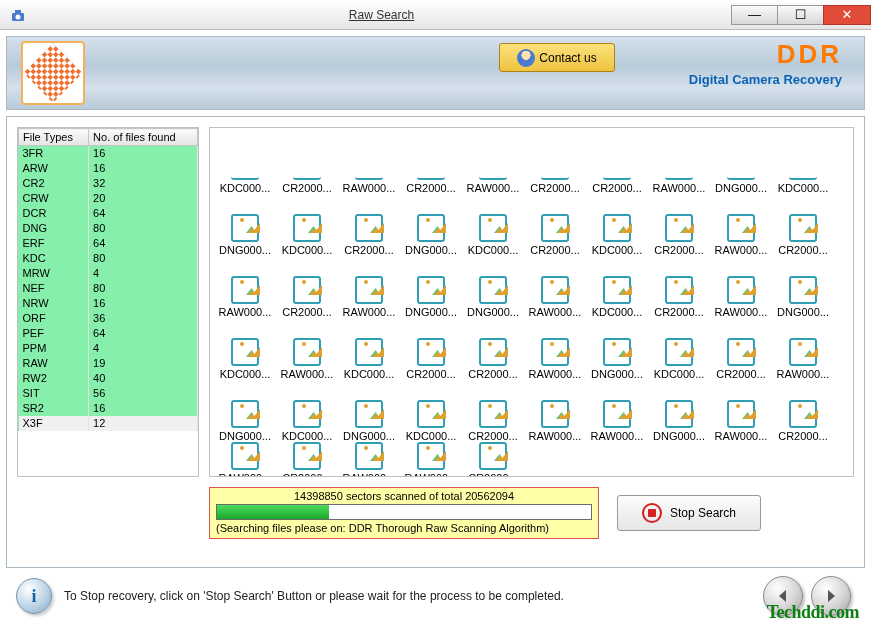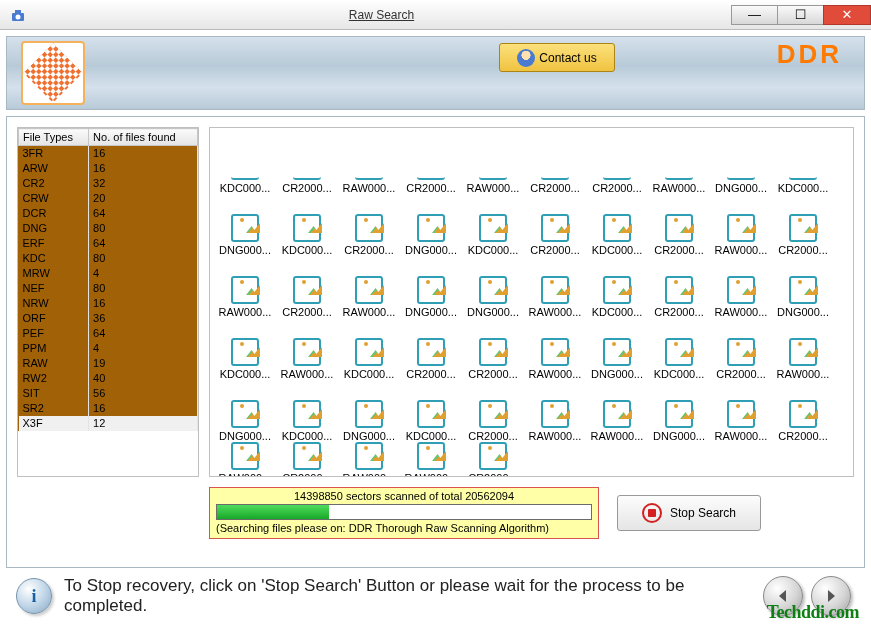--- a/index.html
+++ b/index.html
@@ -21,21 +21,21 @@
 .contact-btn { position:absolute; left: 492px; top: 6px; width: 116px; height: 29px; background: linear-gradient(#fbe17b,#f0c341); border:1px solid #ac8315; border-radius:3px; display:flex; align-items:center; justify-content:center; gap:4px; cursor:pointer; font-size:12px; color:#000;}
 .contact-btn .picon { width:18px; height:18px; border-radius:50%; background: radial-gradient(circle at 50% 35%, #ffe0b0 30%, #4a7bd0 32%);}
 .brand { position:absolute; right: 22px; top: 2px; text-align:right;}
 .brand-title { font-size: 26px; font-weight: bold; color: #ff7a00; letter-spacing: 3px; font-family: Arial, sans-serif;}
 .brand-sub { font-size: 13px; color: #0b63b5; font-weight:bold; margin-top:2px;}
 
 .workarea { margin: 6px 6px 0 6px; border: 1px solid #aab8c2; height: 452px; padding: 10px; background:#fff; display:flex; flex-direction:column; }
 .panels { display:flex; gap:10px; height: 350px; }
 
 .table-panel { width: 182px; border: 1px solid #bfbfbf; overflow:auto; }
-.ft-table { width:100%; border-collapse: collapse; background:#a16207;}
+.ft-table { width:100%; border-collapse: collapse; background:#86efac;}
 .ft-table th { background: linear-gradient(#fbfbfb,#e4e4e4); border:1px solid #c6c6c6; font-weight:normal; font-size:11px; padding:2px 4px; text-align:left; position:sticky; top:0;}
 .ft-table td { border-right:1px solid #e4e4e4; padding:0 4px; font-size:11px; height:15px; line-height:15px;}
 .ft-table tr.sel td { background:#f0f0f0;}
 
 .thumb-panel { flex:1; border:1px solid #bfbfbf; overflow-y:scroll; padding:4px 0 4px 4px; position:relative;}
 .thumb-grid { display:flex; flex-wrap:wrap; gap: 0; align-content:flex-start;}
 .thumb { width: 62px; height: 62px; display:flex; flex-direction:column; align-items:center; justify-content:flex-end; }
 .thumb .timg { width:28px; height:28px; border:2px solid #2e9fb5; border-radius:3px; background:#fff; display:flex; align-items:center; justify-content:center; margin-bottom:2px;}
 .thumb .timg::before { content:""; width:14px; height:10px; background: linear-gradient(135deg, #6fc06f 50%, #e0a030 50%); clip-path: polygon(0 100%,40% 30%,60% 70%,100% 0,100% 100%);}
 .thumb .timg::after { content:""; position:relative; width:4px; height:4px; border-radius:50%; background:#e0a030; margin-left:-20px; margin-top:-16px;}
@@ -50,21 +50,21 @@
 .status-box .line1 { text-align:center; margin-bottom:2px;}
 .prog-outer { height:16px; border:1px solid #6b6b6b; background:#fff; margin-bottom:2px; }
 .prog-inner { height:100%; background: linear-gradient(#4edc5c,#18a828);}
 .stop-btn { width: 144px; height: 36px; border:1px solid #999; border-radius:3px; background: linear-gradient(#fdfdfd,#e5e5e5); display:flex; align-items:center; justify-content:center; gap:8px; font-size:12px; cursor:pointer;}
 .stop-icon { width:20px; height:20px; border-radius:50%; border:2px solid #d42020; display:flex; align-items:center; justify-content:center;}
 .stop-icon::after{content:""; width:8px; height:8px; background:#d42020; border-radius:1px;}
 
 .footer-row { margin: 8px 6px 0 6px; display:flex; align-items:center; gap:12px;}
 .info-circle { width:36px; height:36px; border-radius:50%; background: radial-gradient(circle at 35% 30%, #fff, #bcd3e6 55%, #88a7c2); border:1px solid #7694ad; display:flex; align-items:center; justify-content:center; margin-left:10px; box-shadow: 2px 2px 3px rgba(0,0,0,.2);}
 .info-circle span { color:#1762a5; font-weight:bold; font-size:18px; font-family: Georgia, serif;}
-.footer-text { flex:1; font-size:17px; color:#222;}
+.footer-text { flex:1; font-size:12px; color:#222;}
 .nav-btns { display:flex; gap:8px; margin-right:14px;}
 .nav-btn { width:40px; height:40px; border-radius:50%; background: radial-gradient(circle at 35% 30%, #fff, #d5d5d5 55%, #9e9e9e); border:1px solid #8a8a8a; display:flex; align-items:center; justify-content:center; box-shadow: 2px 2px 3px rgba(0,0,0,.25); cursor:pointer;}
 .nav-btn svg { width:16px; height:16px;}
 
 .watermark { position:absolute; right:12px; bottom:20px; font-size:18px; color:#0d7f13; font-family: Georgia, serif; font-weight:bold; letter-spacing:-.5px;}
 </style>
 </head>
 <body>
 
 <div class="titlebar">
@@ -86,20 +86,21 @@
 <div class="banner">
   <div class="logo-frame">
       <div class="logo-inner"></div>
     </div>
   <div class="contact-btn">
     <span class="picon"></span>
     <span>Contact us</span>
   </div>
   <div class="brand">
     <div class="brand-title">DDR</div>
+    <div class="brand-sub">Digital Camera Recovery</div>
   </div>
 </div>
 
 <div class="workarea">
   <div class="panels">
     <div class="table-panel">
       <table class="ft-table">
         <thead>
             <tr>
           <th>File Types</th>

